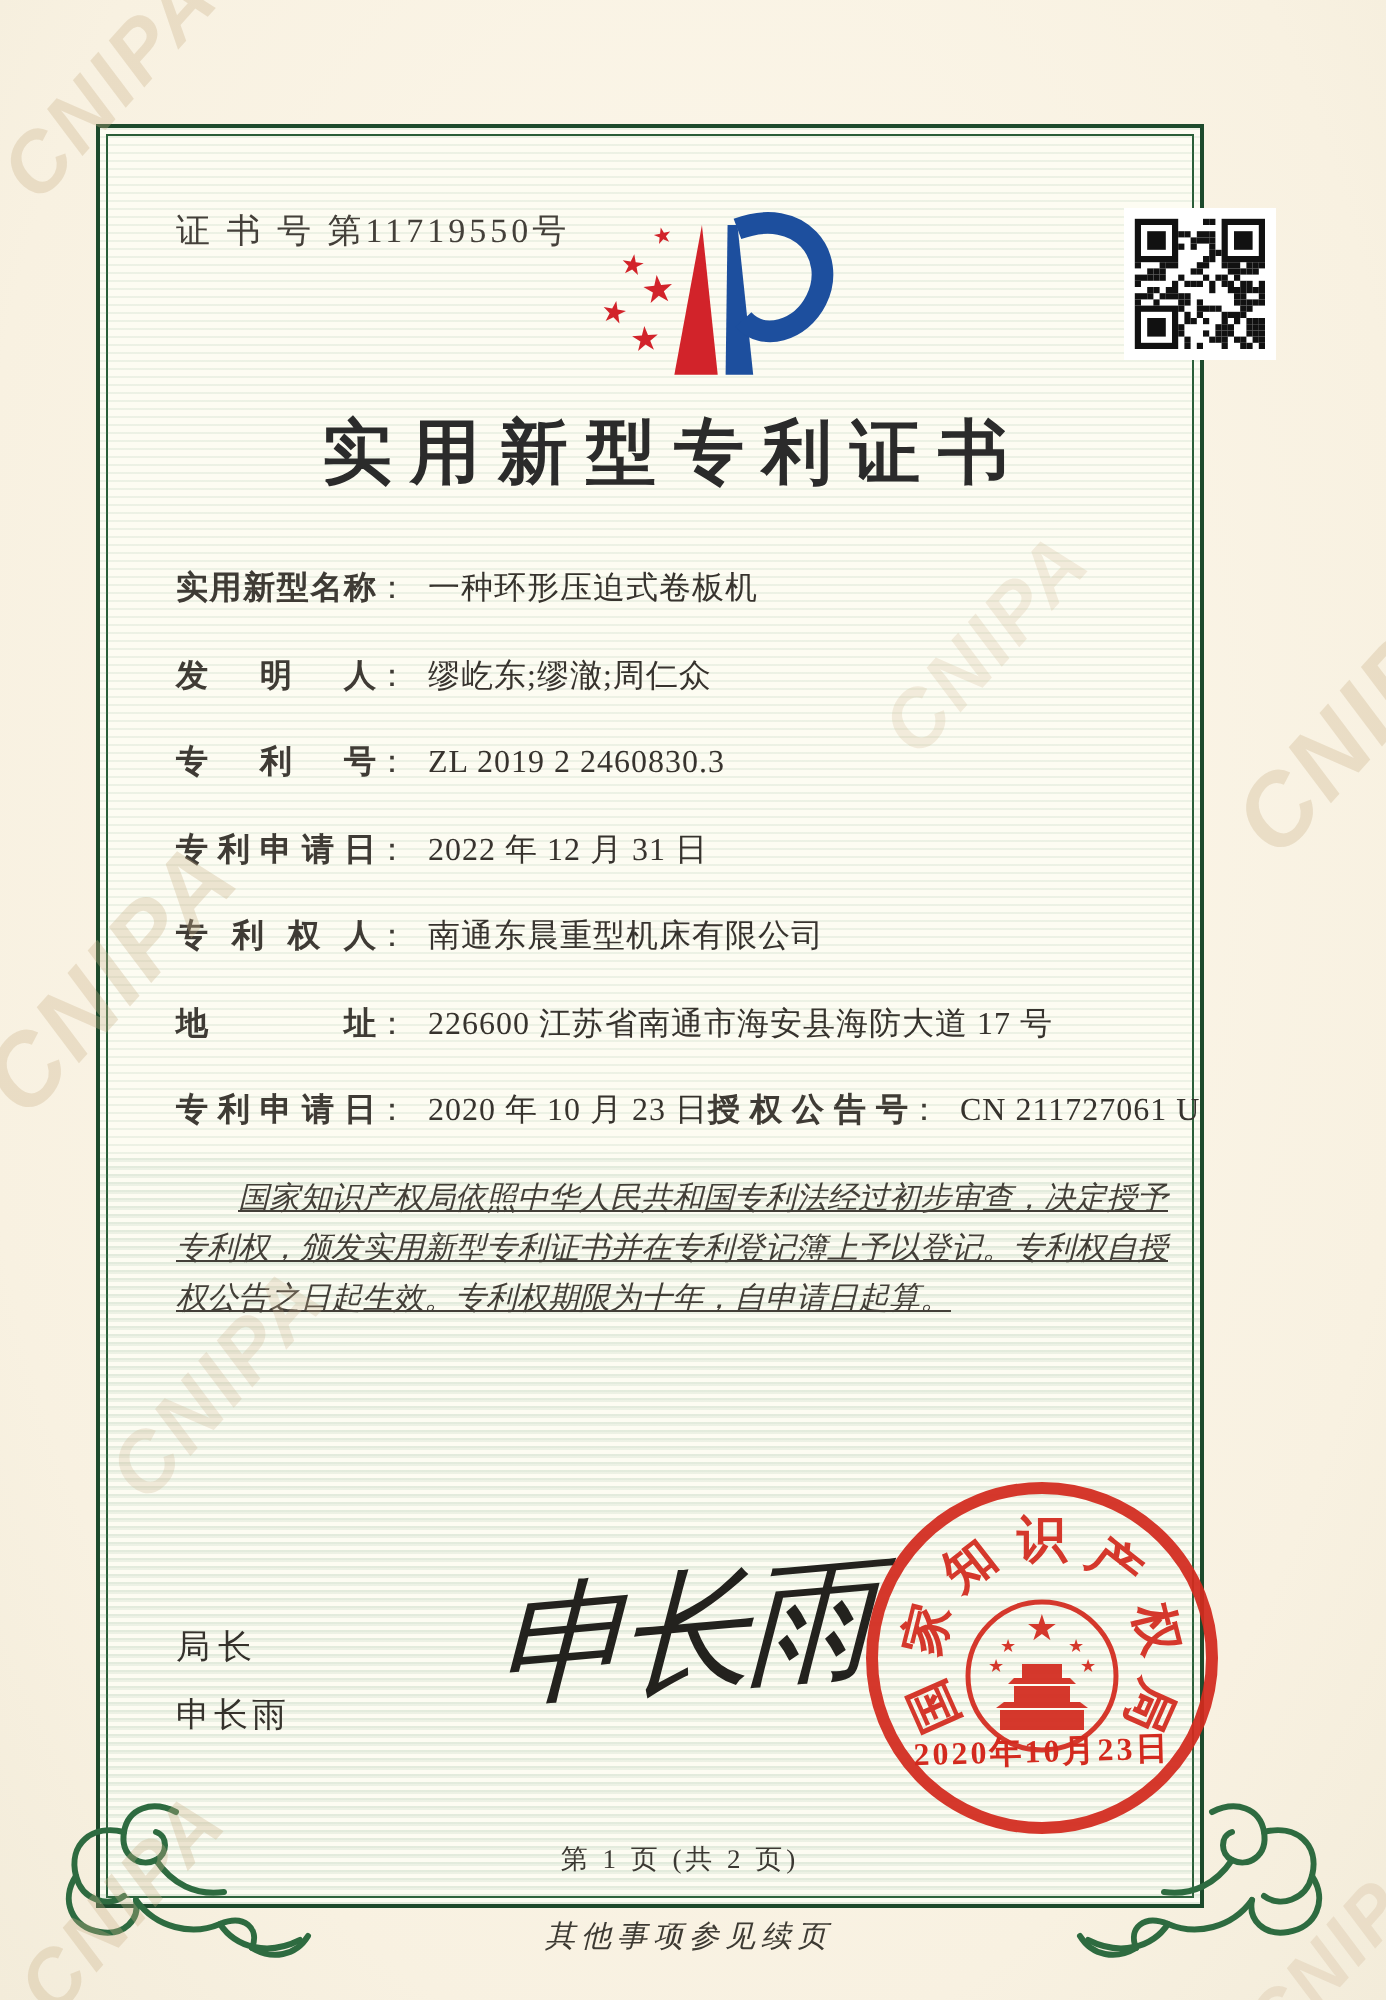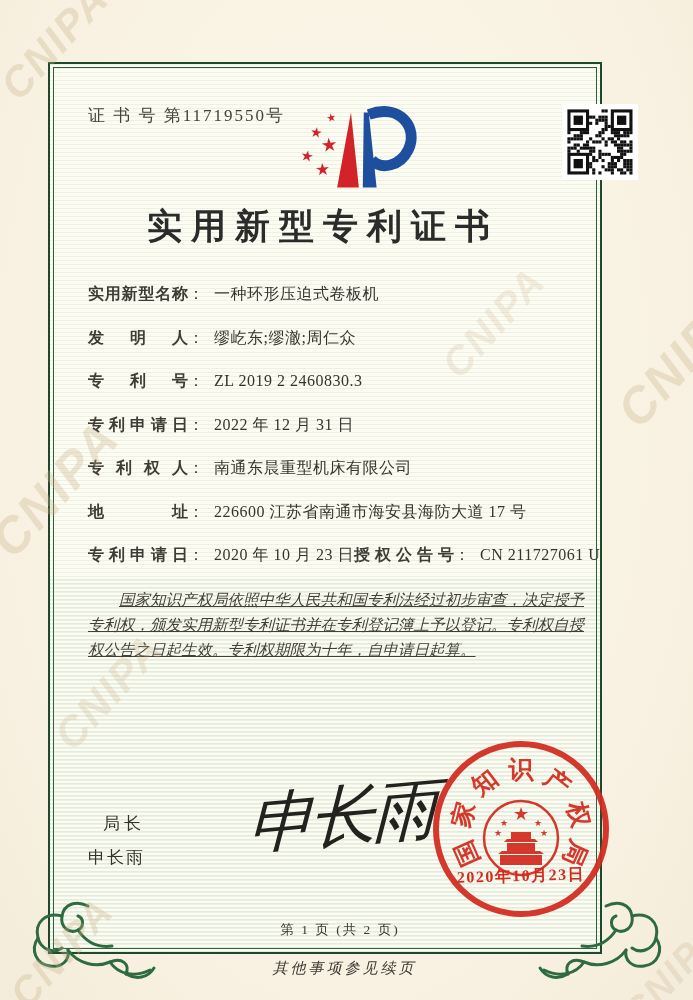--- a/index.html
+++ b/index.html
@@ -25,35 +25,35 @@
   .guilloche{position:absolute;inset:0;
       background:repeating-linear-gradient(180deg, rgba(92,148,110,0.10) 0px, rgba(92,148,110,0.10) 1px, transparent 1px, transparent 4px);}
   .guilloche-low{position:absolute;left:0;right:0;top:58%;bottom:0;
       background:repeating-linear-gradient(180deg, rgba(92,148,110,0.16) 0px, rgba(92,148,110,0.16) 1px, transparent 1px, transparent 4px);}
   
   .cert-no{position:absolute;left:88px;top:104px;font-size:17px;letter-spacing:2px;color:#44403a;z-index:3;}
   .logo{position:absolute;left:280px;top:98px;width:138px;height:100px;z-index:3;}
   .qr{position:absolute;left:564px;top:106px;width:72px;height:72px;z-index:3;background:#fff;
       box-shadow:0 0 0 2px #fff;}
   .title{position:absolute;left:48px;top:203px;width:550px;margin:0;text-align:center;
-         font-size:35px;font-weight:bold;letter-spacing:9px;color:#2b2b2b;z-index:3;}
+         font-size:35px;font-weight:bold;letter-spacing:9px;color:#2b2b2b;z-index:3;padding-left:14px;}
   
   .fields{position:absolute;left:88px;top:284px;width:486px;z-index:3;}
   .row{height:30px;margin-bottom:13.5px;font-size:16px;white-space:nowrap;}
   .lab{display:inline-block;width:100px;text-align:justify;text-align-last:justify;
        vertical-align:top;color:#3f3b35;font-weight:bold;}
   .colon{display:inline-block;margin-right:10px;color:#3f3b35;}
   .val{letter-spacing:0.5px;color:#37332e;}
   .pair2{}
   
   .body-text{position:absolute;left:84px;top:583px;width:504px;z-index:3;
       font-size:15.5px;line-height:25px;text-align:justify;color:#433f38;font-style:italic;}
   .body-text p{margin:4px;text-indent:2em;text-decoration:underline;}
   
-  .sign-label{position:absolute;left:103px;top:812px;font-size:17px;letter-spacing:4px;z-index:3;color:#35322c;}
+  .sign-label{position:absolute;left:88px;top:812px;font-size:17px;letter-spacing:4px;z-index:3;color:#35322c;}
   .sign-name{position:absolute;left:88px;top:846px;font-size:17px;letter-spacing:2px;z-index:3;color:#35322c;}
   .signature{position:absolute;left:248px;top:772px;width:190px;z-index:4;
       font-size:66px;color:#23221e;transform:rotate(-5deg) skewX(-6deg);
       font-style:italic;white-space:nowrap;letter-spacing:-4px;}
   .seal{position:absolute;left:428px;top:736px;width:186px;height:186px;z-index:5;opacity:0.93;}
   .seal-char{font:bold 25px "Liberation Serif","DejaVu Serif",serif;fill:#d32a1e;}
   .seal-date{position:absolute;left:428px;top:866px;width:186px;text-align:center;z-index:5;
       font-size:16px;font-weight:bold;color:#d32a1e;letter-spacing:1.5px;transform:rotate(-1.5deg);}
   
   .page-no{position:absolute;left:65px;top:921px;width:550px;text-align:center;

